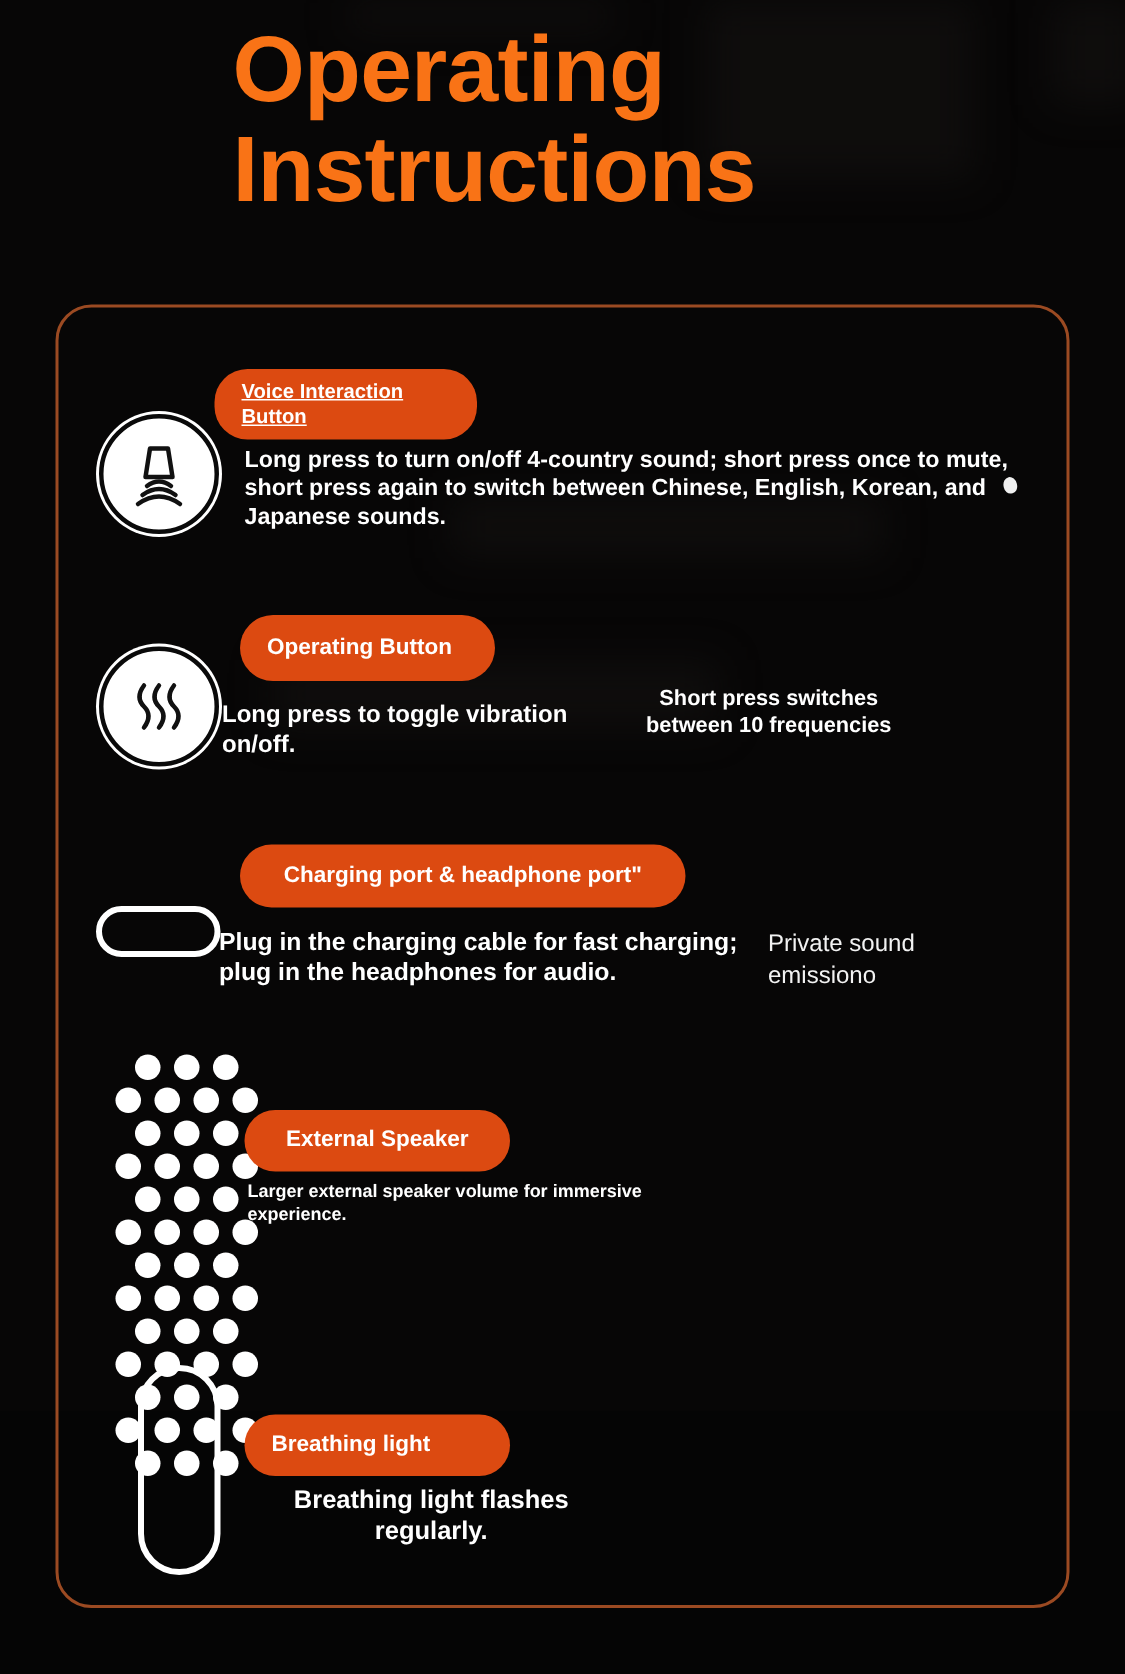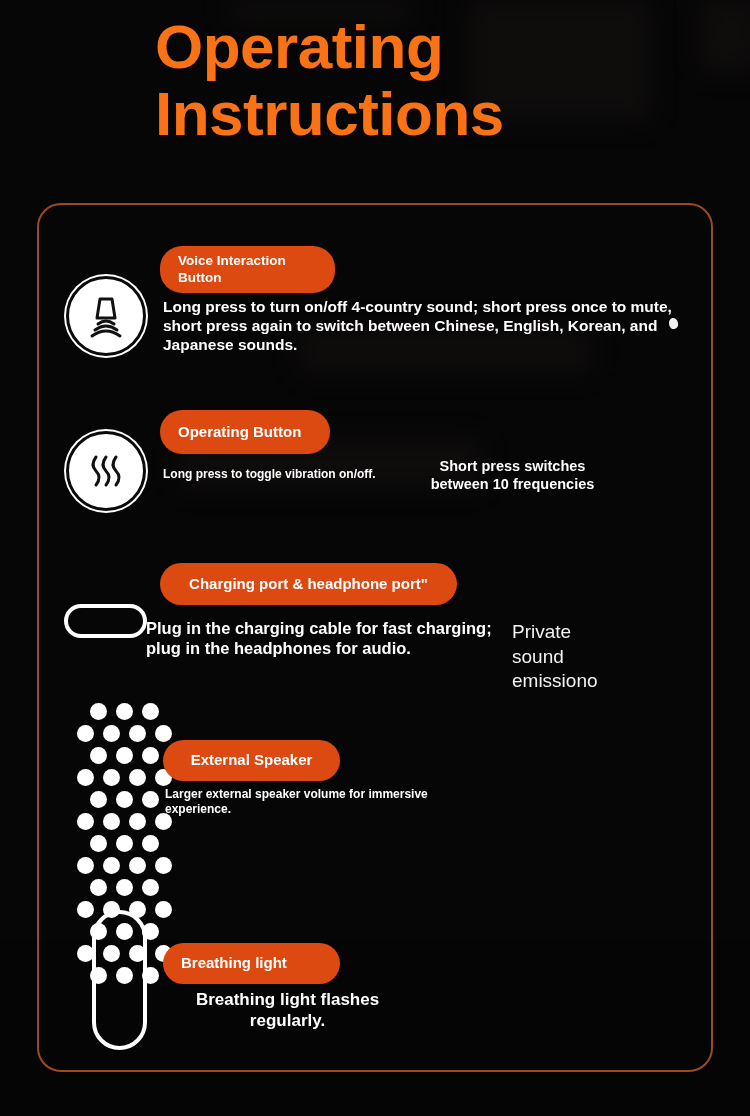--- a/index.html
+++ b/index.html
@@ -133,45 +133,45 @@
   <div class="panel"></div>
 
   <div class="circ-icon" style="left:66px; top:276px;">
     <svg width="56" height="56" viewBox="0 0 56 56">
       <path d="M22 11 L34 11 L37 30 L19 30 Z" fill="none" stroke="#111" stroke-width="3" stroke-linejoin="round"></path>
       <path d="M20 36 Q28 30 36 36" fill="none" stroke="#111" stroke-width="3" stroke-linecap="round"></path>
       <path d="M17 42 Q28 34 39 42" fill="none" stroke="#111" stroke-width="3" stroke-linecap="round"></path>
       <path d="M14 48 Q28 38 42 48" fill="none" stroke="#111" stroke-width="3" stroke-linecap="round"></path>
     </svg>
   </div>
-  <div class="pill" style="left:160px; top:246px; width:175px; height:47px; font-size:13.5px;">
+  <div class="pill" style="left:143px; top:246px; width:175px; height:47px; font-size:13.5px;text-decoration:underline;">
     <span>Voice Interaction Button</span>
   </div>
   <div class="body-text" style="left:163px; top:298px; width:520px; font-size:15.5px;">Long press to turn on/off 4-country sound; short press once to mute, short press again to switch between Chinese, English, Korean, and Japanese sounds.</div>
   <div class="speck" style="left:669px; top:318px;"></div>
 
   <div class="circ-icon" style="left:66px; top:431px;">
     <svg width="50" height="50" viewBox="0 0 50 50">
       <path d="M15 11 Q9 19 15 25 Q21 31 15 39" fill="none" stroke="#111" stroke-width="3" stroke-linecap="round"></path>
       <path d="M25 11 Q19 19 25 25 Q31 31 25 39" fill="none" stroke="#111" stroke-width="3" stroke-linecap="round"></path>
       <path d="M35 11 Q29 19 35 25 Q41 31 35 39" fill="none" stroke="#111" stroke-width="3" stroke-linecap="round"></path>
     </svg>
   </div>
   <div class="pill" style="left:160px; top:410px; width:170px; height:44px; font-size:15px;">
     <span>Operating Button</span>
   </div>
-  <div class="body-text" style="left:163px; top:467px; width:260px; font-size:12px;">Long press to toggle vibration on/off.</div>
+  <div class="body-text" style="left:148px; top:467px; width:260px; font-size:16px;">Long press to toggle vibration on/off.</div>
   <div class="side-text" style="left:425px; top:458px; width:175px; font-size:14.5px;">Short press switches between 10 frequencies</div>
 
   <div class="port-icon" style="left:64px; top:604px;"></div>
   <div class="pill" style="left:160px; top:563px; width:297px; height:42px; font-size:15px; justify-content:center;">
     <span>Charging port &amp; headphone port"</span>
   </div>
   <div class="body-text" style="left:146px; top:618px; width:372px; font-size:16.5px;">Plug in the charging cable for fast charging; plug in the headphones for audio.</div>
-  <div class="side-text-light" style="left:512px; top:620px; width:108px; font-size:19px;">
+  <div class="side-text-light" style="left:512px; top:620px; width:108px; font-size:16px;">
     <span>Private sound</span>
     <span class="ln2">emissiono</span>
   </div>
 
   <div class="grille" style="left:77px; top:700px;">
     <div class="dot-row odd">
         <i class="dot"></i>
         <i class="dot"></i>
         <i class="dot"></i>
       </div>

